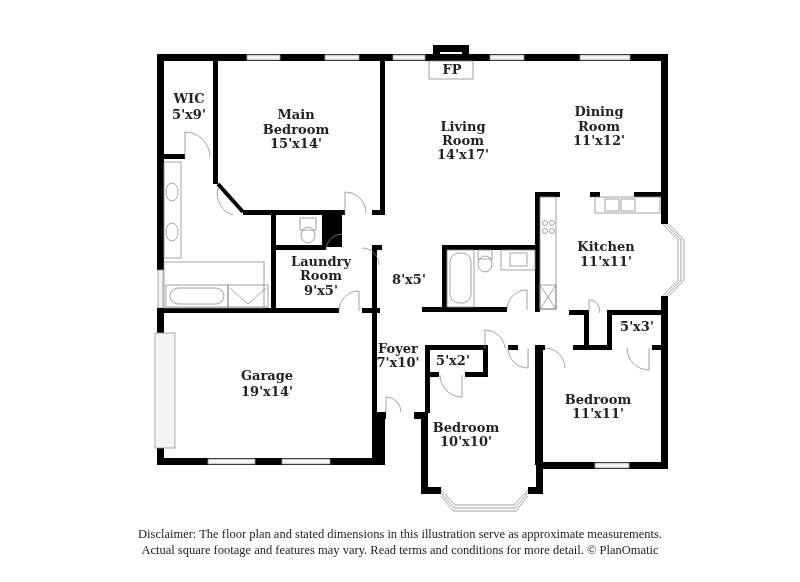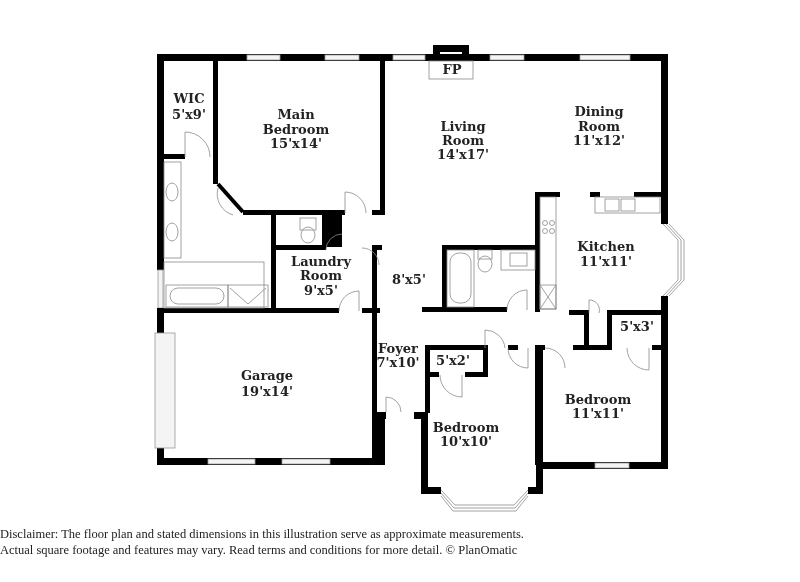--- a/index.html
+++ b/index.html
@@ -3,21 +3,21 @@
 <meta charset="utf-8">
 <style>
   html,body{margin:0;padding:0;background:#fff;}
   body{width:800px;height:582px;position:relative;overflow:hidden;font-family:"DejaVu Serif","Liberation Serif",serif;}
   svg{position:absolute;left:0;top:0;}
   .wall{fill:#000;}
   .win{fill:#f4f4f4;stroke:#9a9a9a;stroke-width:0.8;}
   .thin{fill:none;stroke:#8a8a8a;stroke-width:0.8;}
   .door{fill:none;stroke:#8a8a8a;stroke-width:0.8;}
   .lbl{font-family:"DejaVu Serif","Liberation Serif",serif;font-weight:bold;font-size:13px;fill:#222;text-anchor:middle;}
-  .disclaimer{position:absolute;left:0;width:800px;text-align:left;font-family:"Liberation Serif","DejaVu Serif",serif;font-size:12.5px;color:#222;line-height:16px;}
+  .disclaimer{position:absolute;left:0;width:800px;text-align:center;font-family:"Liberation Serif","DejaVu Serif",serif;font-size:12.5px;color:#222;line-height:16px;}
 </style>
 </head>
 <body>
 
 <svg width="800" height="582" viewBox="0 0 800 582">
 
   <g>
 
     <rect class="wall" x="157" y="54" width="511" height="7"></rect>
 

